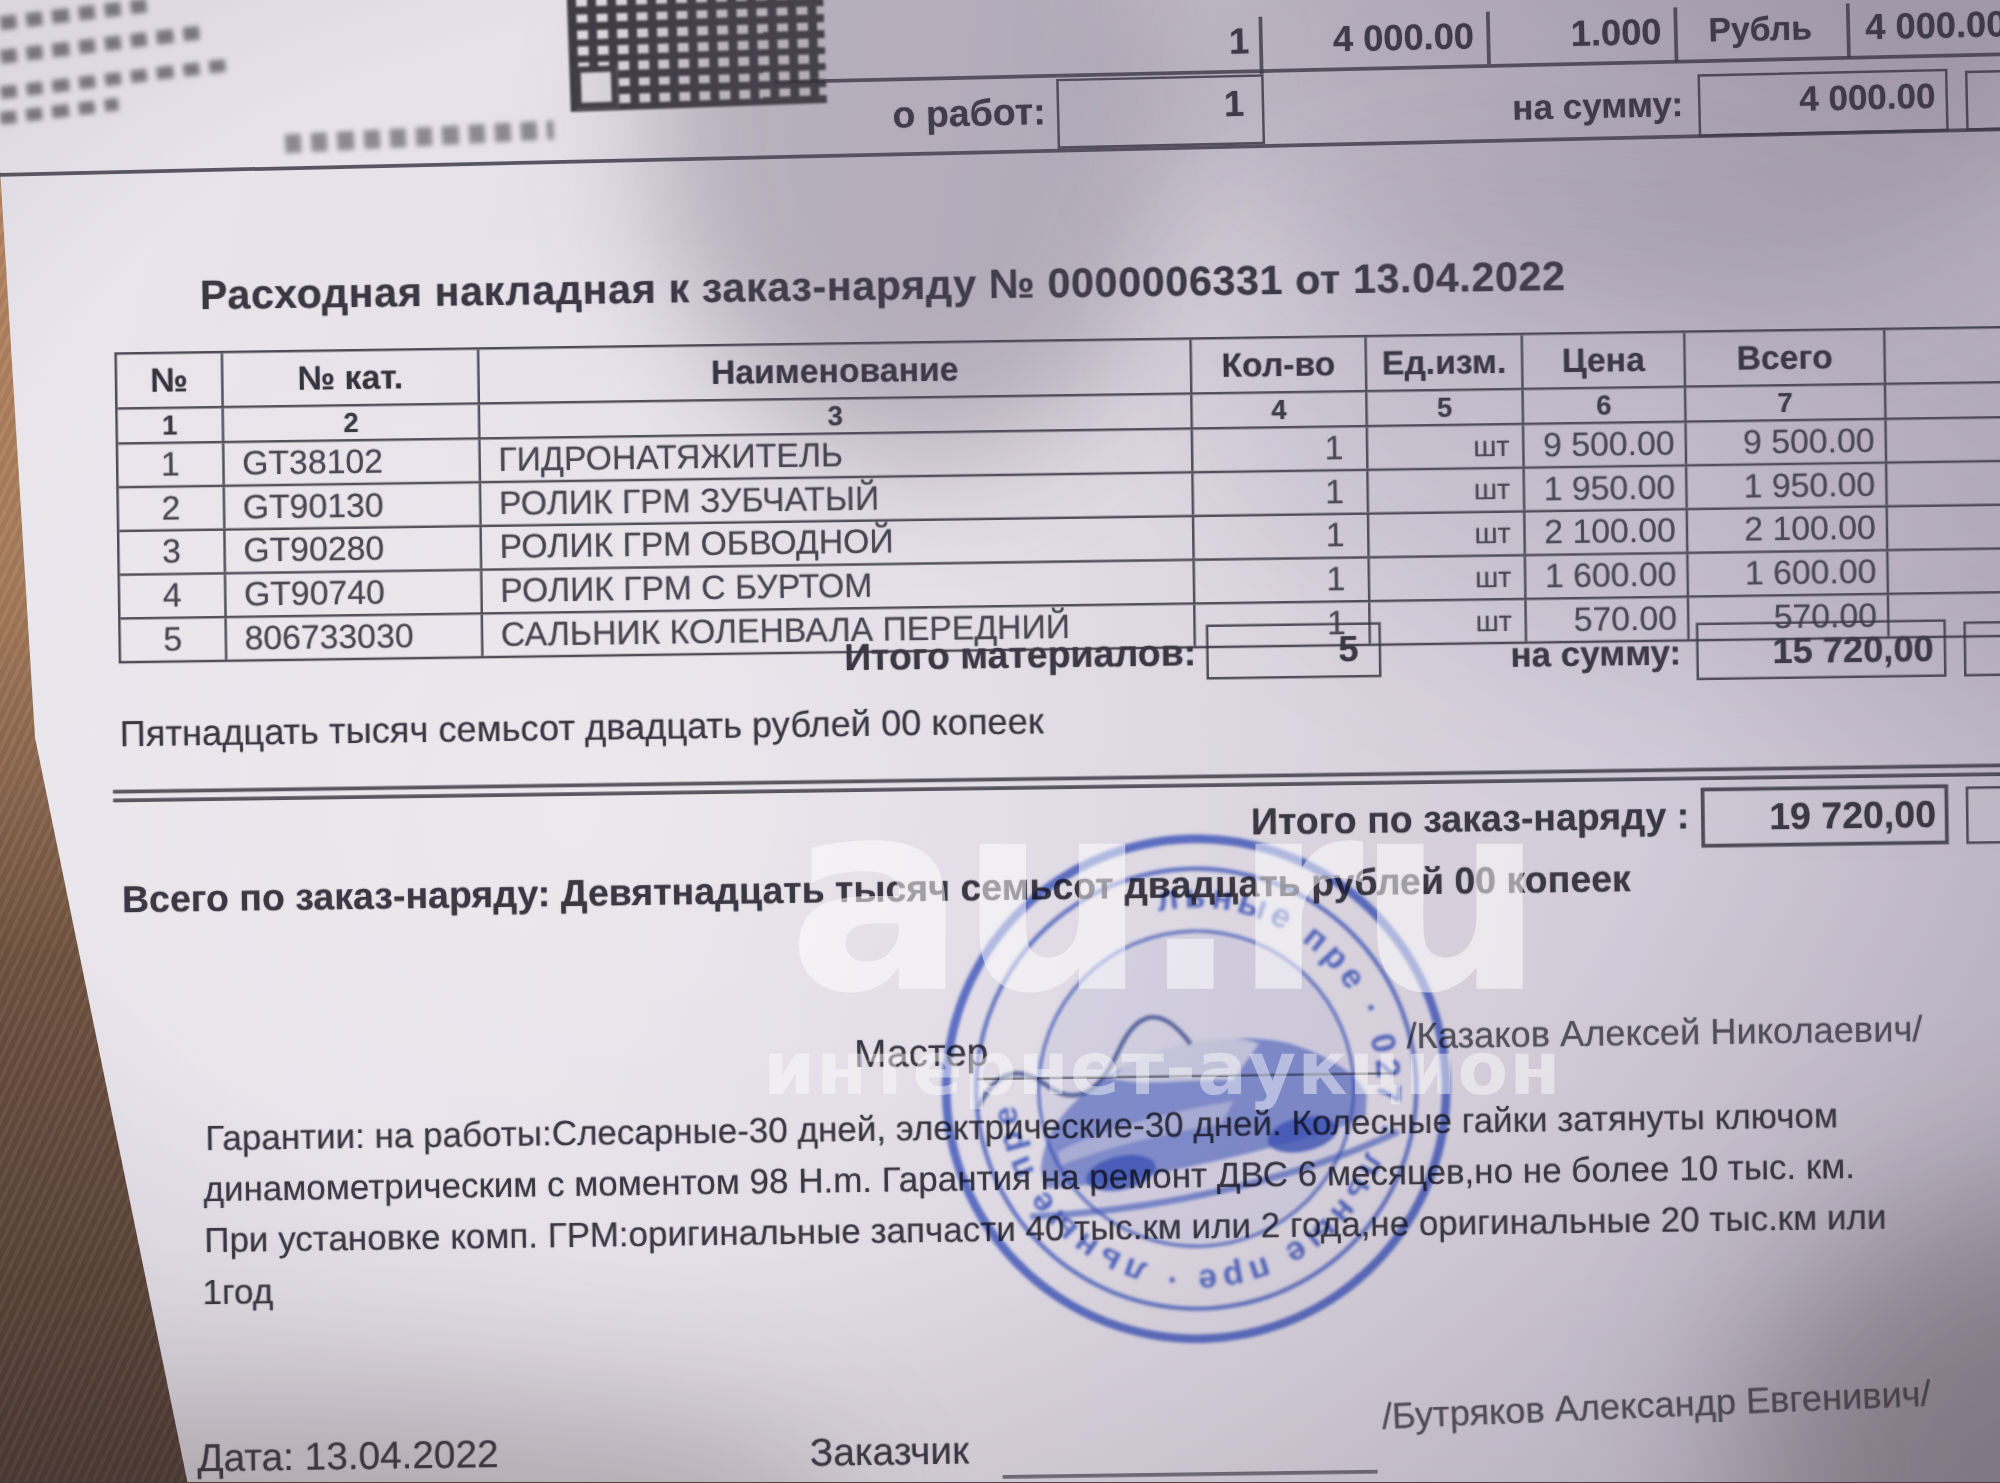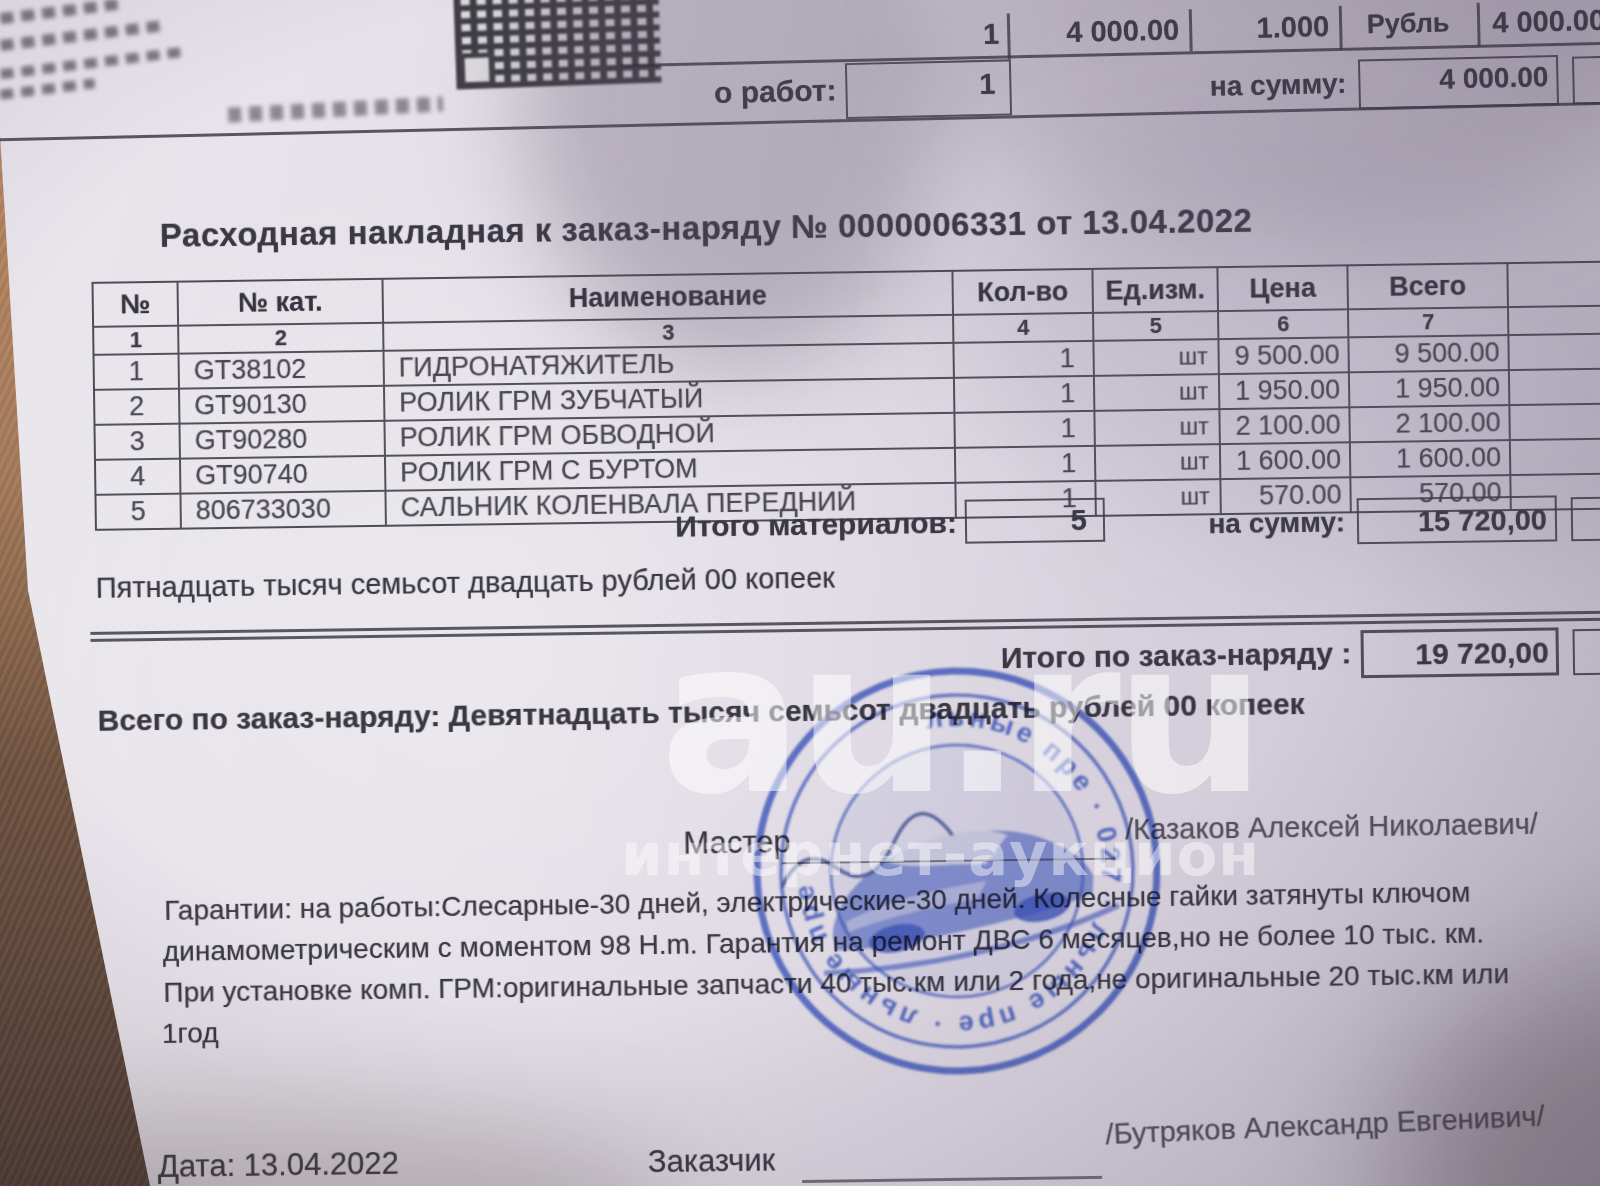--- a/index.html
+++ b/index.html
@@ -55,21 +55,21 @@
   #qrfinder{position:absolute;left:4px;top:56px;width:24px;height:24px;border:5px solid #1a1a1f;background:#efedf2;}
   
   #stampwrap{position:absolute;left:742px;top:656px;width:430px;height:430px;
     transform:rotate(-12deg);mix-blend-mode:multiply;filter:blur(1.1px);opacity:.92;}
   
   .shadow{position:absolute;border-radius:50%;pointer-events:none;}
   #vignette{position:absolute;inset:0;pointer-events:none;
     background:radial-gradient(ellipse at 42% 42%, transparent 52%, rgba(55,45,58,.22) 100%);}
   #cast{position:absolute;inset:0;background:rgba(150,140,160,.06);pointer-events:none;}
   
-  #wm{position:absolute;left:600px;top:618px;width:660px;text-align:right;pointer-events:none;}
+  #wm{position:absolute;left:600px;top:618px;width:660px;text-align:center;pointer-events:none;}
   #wm-main{font-family:"DejaVu Sans",sans-serif;font-weight:800;font-size:212px;line-height:200px;
     color:rgba(255,255,255,.52);letter-spacing:-6px;}
   #wm-sub{font-family:"DejaVu Sans",sans-serif;font-weight:700;font-size:59px;margin-top:2px;
     color:rgba(255,255,255,.45);letter-spacing:1px;}
 </style>
 </head>
 <body>
 
 <div id="photo">
 

